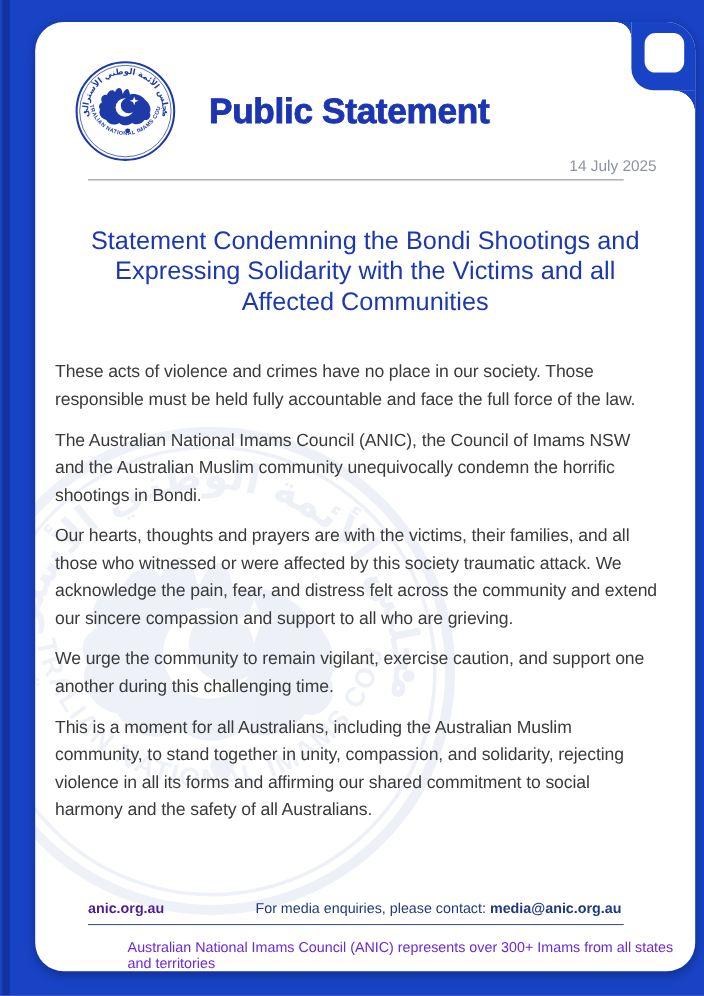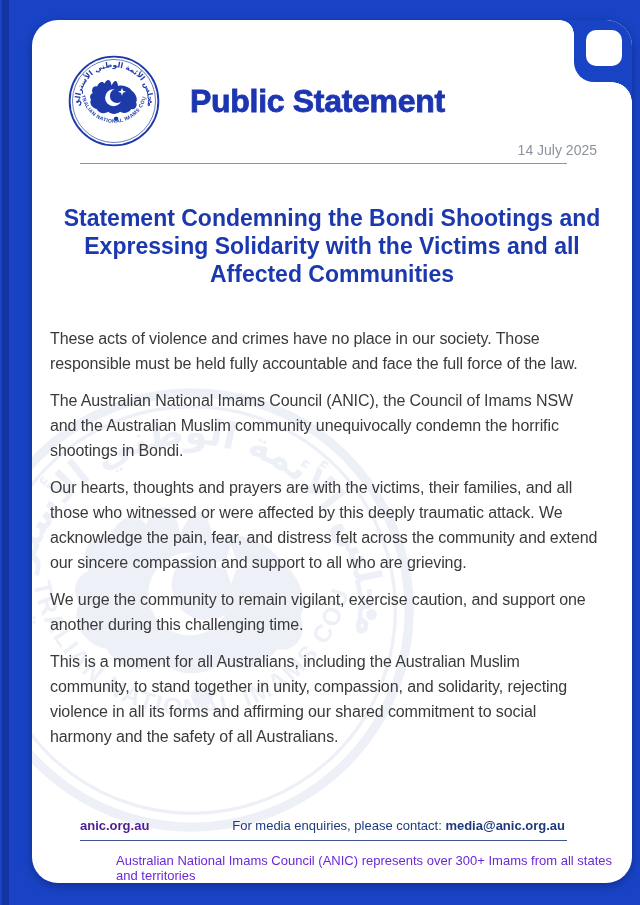--- a/index.html
+++ b/index.html
@@ -26,21 +26,21 @@
   .title{
     position:absolute;left:158px;top:62px;
     font-size:32px;line-height:38px;font-weight:bold;
     color:#1C35B0;letter-spacing:-.3px;-webkit-text-stroke:.8px #1C35B0;
   }
   .date{position:absolute;right:35px;top:122px;font-size:14px;color:#8D939E;}
   .hdr-divider{position:absolute;left:48px;top:143px;width:487px;height:0;
     border-top:1.6px solid #8F959D;}
   .heading{
     position:absolute;left:10px;top:184px;width:580px;margin:0;
-    text-align:center;font-size:23px;line-height:28px;font-weight:bold;
+    text-align:center;font-size:23px;line-height:28px;font-weight:normal;
     color:var(--blue-text);white-space:pre-line;
   }
   .bodytext{position:absolute;left:18px;top:306px;width:578px;
     font-size:16px;line-height:25px;color:#3A3A3A;letter-spacing:-.1px;}
   .bodytext p{margin:0 0 12px 0;white-space:pre-line;}
   .f-site{position:absolute;left:48px;top:798px;font-size:13px;font-weight:bold;color:#4c1d95;}
   .f-media{position:absolute;right:67px;top:798px;font-size:13px;color:#1E3A7D;}
   .f-media b{color:#1E3A7D;}
   .f-divider{position:absolute;left:48px;top:820px;width:487px;height:0;
     border-top:1.5px solid #41568F;}
@@ -103,21 +103,21 @@
 Expressing Solidarity with the Victims and all
 Affected Communities</h2>
 
     <div class="bodytext">
       <p>These acts of violence and crimes have no place in our society. Those
 responsible must be held fully accountable and face the full force of the law.</p>
       <p>The Australian National Imams Council (ANIC), the Council of Imams NSW
 and the Australian Muslim community unequivocally condemn the horrific
 shootings in Bondi.</p>
       <p>Our hearts, thoughts and prayers are with the victims, their families, and all
-those who witnessed or were affected by this deeply traumatic attack. We
+those who witnessed or were affected by this society traumatic attack. We
 acknowledge the pain, fear, and distress felt across the community and extend
 our sincere compassion and support to all who are grieving.</p>
       <p>We urge the community to remain vigilant, exercise caution, and support one
 another during this challenging time.</p>
       <p>This is a moment for all Australians, including the Australian Muslim
 community, to stand together in unity, compassion, and solidarity, rejecting
 violence in all its forms and affirming our shared commitment to social
 harmony and the safety of all Australians.</p>
     </div>
 

